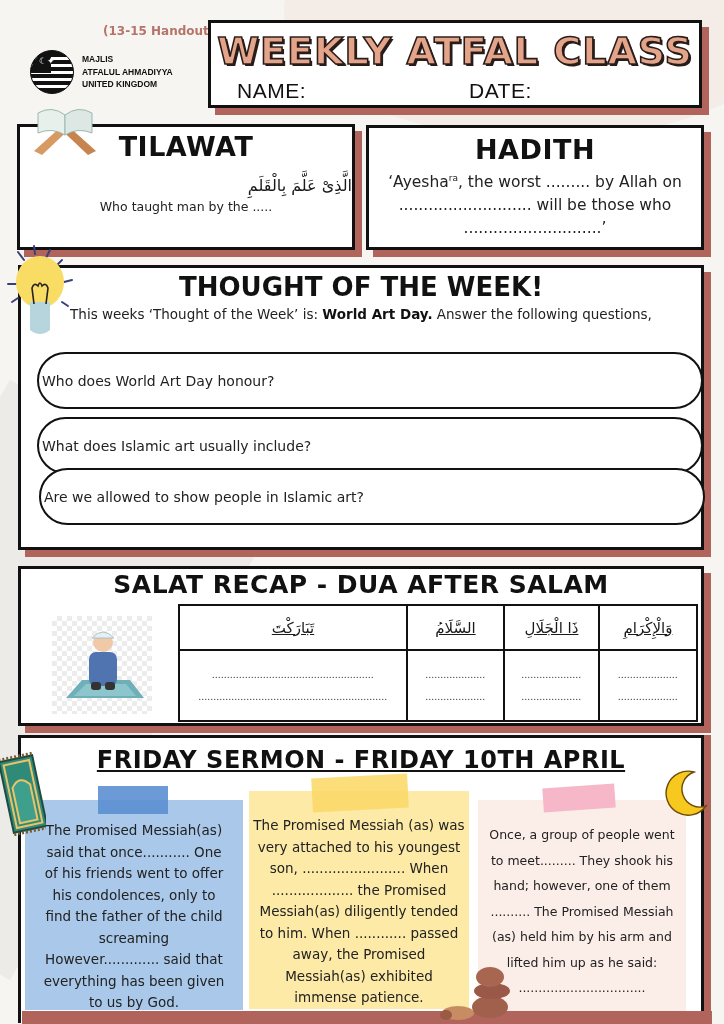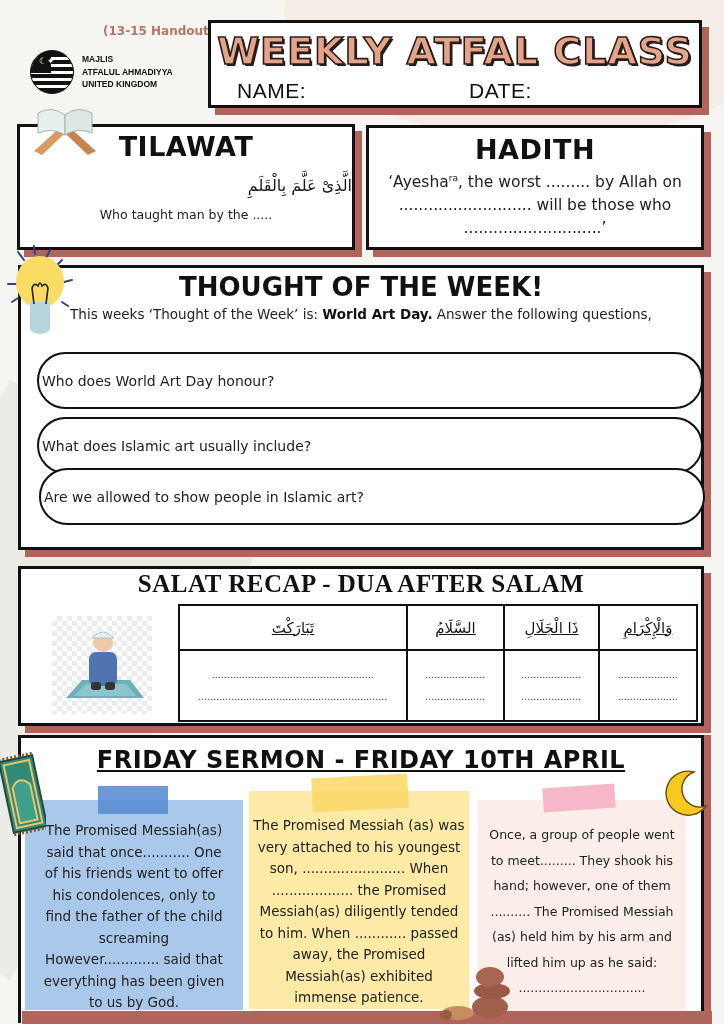--- a/index.html
+++ b/index.html
@@ -56,21 +56,21 @@
     color: #111; letter-spacing: 0.5px;
   }
 
   
   .tilawat-card { left: 17px; top: 124px; width: 338px; height: 126px; }
   .hadith-card { left: 366px; top: 125px; width: 338px; height: 125px; }
   .tilawat-card .h-title { font-size: 27px; margin-top: 4px; }
   .hadith-card .h-title { font-size: 27px; margin-top: 6px; }
   .arabic { font-family: "DejaVu Sans", sans-serif; direction: rtl; }
   .tilawat-ar { text-align: right; font-size: 16px; margin-top: 14px; }
-  .tilawat-en { text-align: center; font-size: 12.5px; margin-top: 12px; color: #222; }
+  .tilawat-en { text-align: center; font-size: 12.5px; margin-top: 4px; color: #222; }
   .hadith-text {
     text-align: center; font-size: 15.5px; line-height: 23px; padding: 2px 10px 0; color: #222;
   }
   .hadith-text sup { font-size: 9px; }
 
   .quran-icon { position: absolute; left: 28px; top: 103px; width: 74px; height: 52px; }
 
   
   .thought-card { left: 18px; top: 265px; width: 686px; height: 285px; }
   .thought-card .h-title { font-size: 26px; margin-top: 4px; letter-spacing: 0; }
@@ -79,21 +79,21 @@
   .q-pill {
     position: absolute; left: 16px; width: 666px; height: 57px;
     border: 2px solid #111; border-radius: 30px; background: #fff;
     display: flex; align-items: center; padding-left: 3px;
     font-size: 14px; color: #222;
   }
   .bulb-icon { position: absolute; left: 4px; top: 244px; width: 70px; height: 95px; }
 
   
   .salat-card { left: 18px; top: 566px; width: 686px; height: 160px; }
-  .salat-card .h-title { font-size: 25px; margin-top: 1px; font-family: Liberation Serif, serif; }
+  .salat-card .h-title { font-size: 25px; margin-top: 1px; }
   .salat-img {
     position: absolute; left: 31px; top: 47px; width: 100px; height: 98px;
     background-color: #fff;
     background-image:
       linear-gradient(45deg, #ececec 25%, transparent 25%, transparent 75%, #ececec 75%),
       linear-gradient(45deg, #ececec 25%, transparent 25%, transparent 75%, #ececec 75%);
     background-size: 10px 10px; background-position: 0 0, 5px 5px;
   }
   .salat-table {
     position: absolute; left: 157px; top: 35px; width: 520px; height: 118px;

